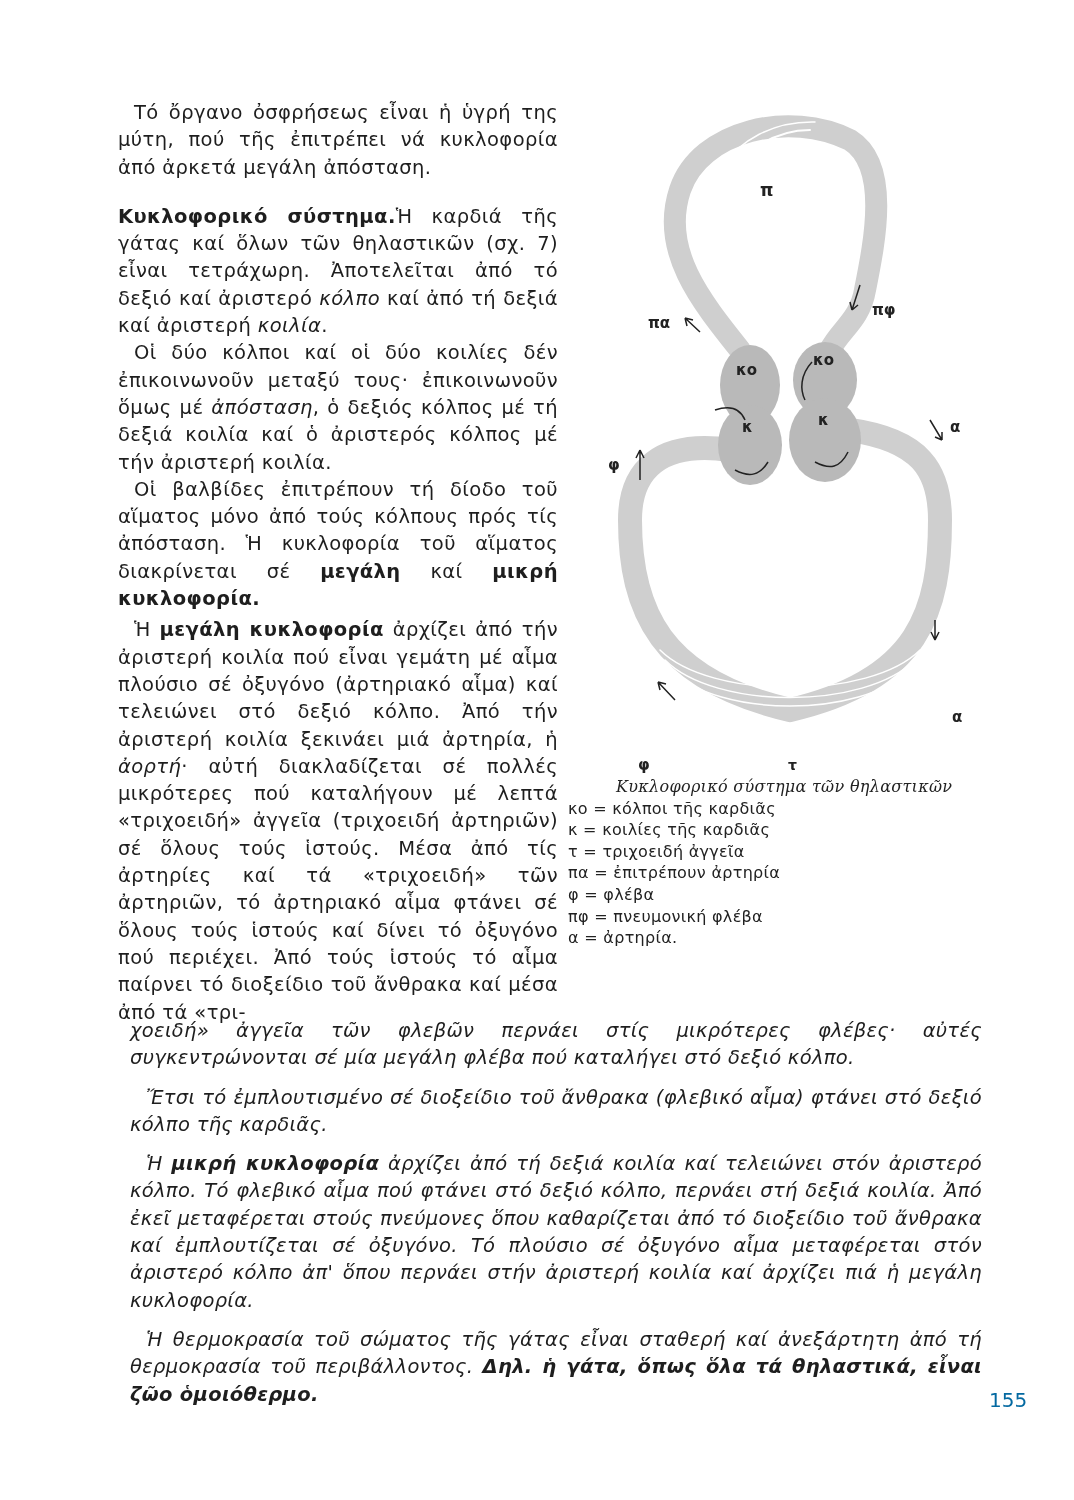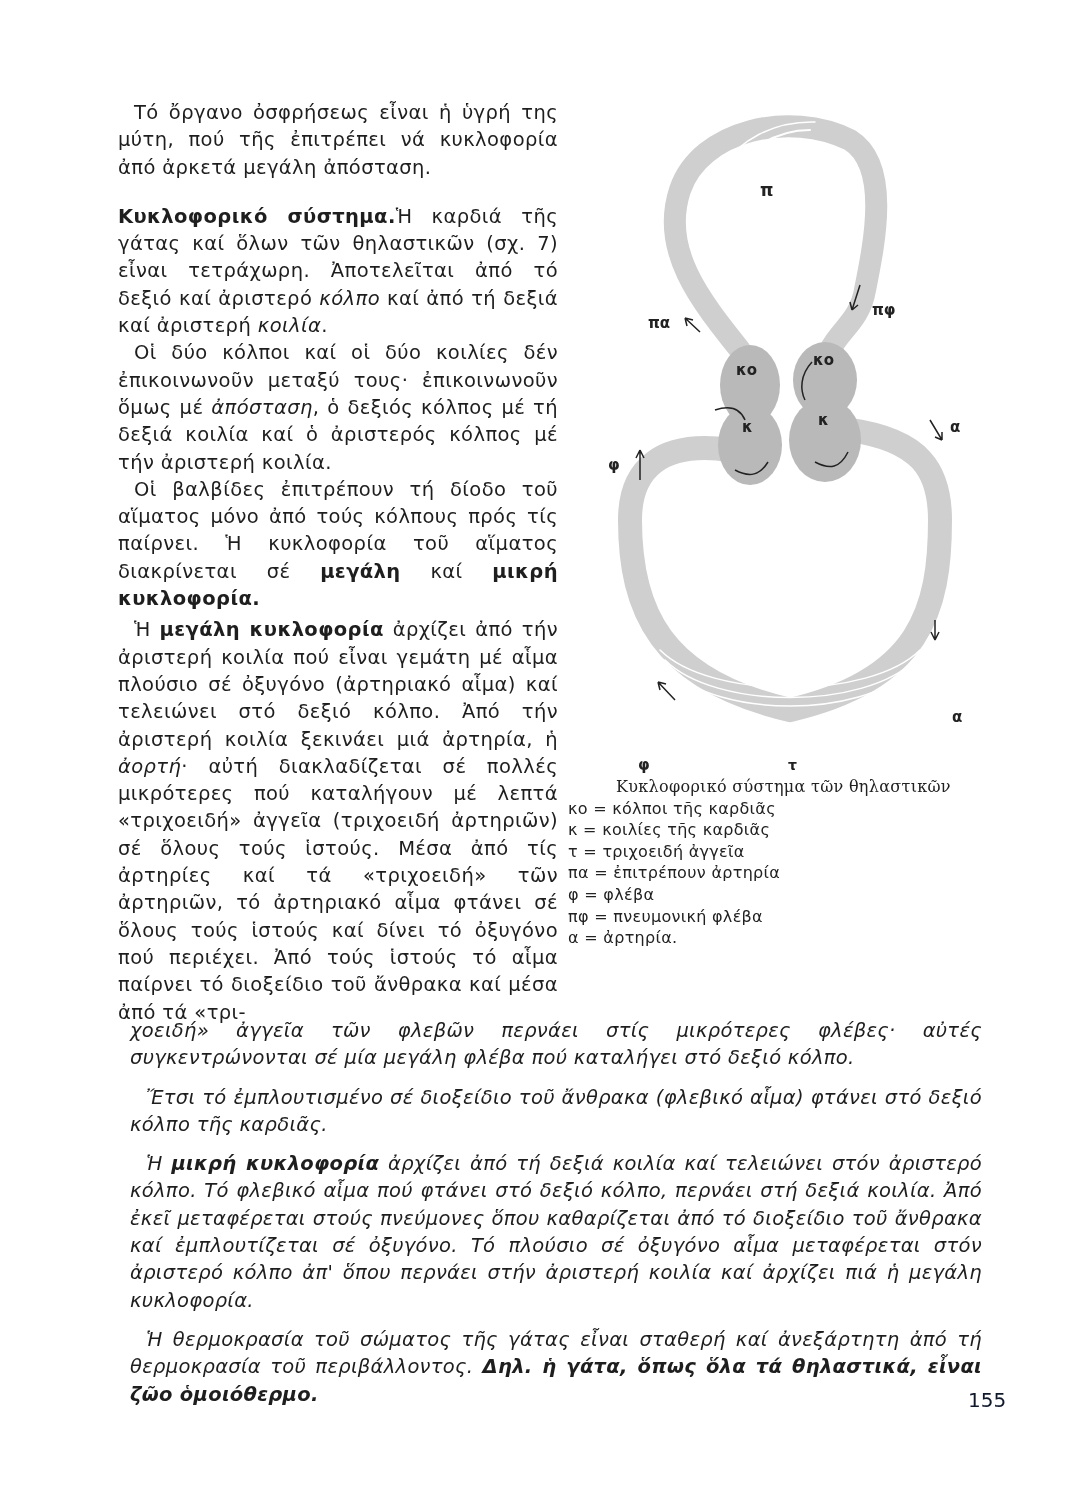--- a/index.html
+++ b/index.html
@@ -10,33 +10,33 @@
   .col .ind{text-indent:16px;}
   .gap{height:22px;}
   .full{position:absolute;left:118px;width:876px;font-size:19.5px;line-height:27.3px;letter-spacing:0.3px;}
   .full p{margin:12px;text-align:justify;font-style:italic;}
   .full .ind{text-indent:16px;}
   b{font-weight:bold;}
   i{font-style:italic;}
   .diagram{position:absolute;left:590px;top:90px;width:400px;height:690px;}
   .lbl{position:absolute;font-weight:bold;font-size:17px;color:#222;}
   .legend{position:absolute;left:566px;top:776px;width:430px;font-size:16px;line-height:21.6px;color:#222;letter-spacing:0.3px;}
-  .legend .cap{font-family:"DejaVu Serif","Liberation Serif",serif;padding-left:50px;font-size:16px;}
+  .legend .cap{font-style:italic;font-family:"DejaVu Serif","Liberation Serif",serif;padding-left:50px;font-size:16px;}
   .legend .row{padding-left:2px;}
-  .pagenum{position:absolute;left:968px;top:1388px;font-size:20px;color:#0f172a;}
+  .pagenum{position:absolute;left:989px;top:1388px;font-size:20px;color:#0369a1;}
 </style>
 </head>
 <body>
 
 <div class="col" style="top:99px;">
   <p class="ind">Τό ὄργανο ὀσφρήσεως εἶναι ἡ ὑγρή της μύτη, πού τῆς ἐπιτρέπει νά κυκλοφορία ἀπό ἀρκετά μεγάλη ἀπόσταση.</p>
   <div class="gap"></div>
   <p><b>Κυκλοφορικό σύστημα.</b><span>Ἡ καρδιά τῆς γάτας καί ὅλων τῶν θηλαστικῶν (σχ. 7) εἶναι τετράχωρη. Ἀποτελεῖται ἀπό τό δεξιό καί ἀριστερό </span><i>κόλπο</i><span> καί ἀπό τή δεξιά καί ἀριστερή </span><i>κοιλία</i><span>.</span></p>
   <p class="ind"><span>Οἱ δύο κόλποι καί οἱ δύο κοιλίες δέν ἐπικοινωνοῦν μεταξύ τους· ἐπικοινωνοῦν ὅμως μέ </span><i>ἀπόσταση</i><span>, ὁ δεξιός κόλπος μέ τή δεξιά κοιλία καί ὁ ἀριστερός κόλπος μέ τήν ἀριστερή κοιλία.</span></p>
-  <p class="ind"><span>Οἱ βαλβίδες ἐπιτρέπουν τή δίοδο τοῦ αἵματος μόνο ἀπό τούς κόλπους πρός τίς παίρνει. Ἡ κυκλοφορία τοῦ αἵματος διακρίνεται σέ </span><b>μεγάλη</b><span> καί </span><b>μικρή κυκλοφορία</b><b>.</b></p>
+  <p class="ind"><span>Οἱ βαλβίδες ἐπιτρέπουν τή δίοδο τοῦ αἵματος μόνο ἀπό τούς κόλπους πρός τίς ἀπόσταση. Ἡ κυκλοφορία τοῦ αἵματος διακρίνεται σέ </span><b>μεγάλη</b><span> καί </span><b>μικρή κυκλοφορία</b><b>.</b></p>
   <p class="ind" style="margin-top:4px;"><span>Ἡ </span><b>μεγάλη κυκλοφορία</b><span> ἀρχίζει ἀπό τήν ἀριστερή κοιλία πού εἶναι γεμάτη μέ αἷμα πλούσιο σέ ὀξυγόνο (ἀρτηριακό αἷμα) καί τελειώνει στό δεξιό κόλπο. Ἀπό τήν ἀριστερή κοιλία ξεκινάει μιά ἀρτηρία, ἡ </span><i>ἀορτή</i><span>· αὐτή διακλαδίζεται σέ πολλές μικρότερες πού καταλήγουν μέ λεπτά «τριχοειδή» ἀγγεῖα (τριχοειδή ἀρτηριῶν) σέ ὅλους τούς ἱστούς. Μέσα ἀπό τίς ἀρτηρίες καί τά «τριχοειδή» τῶν ἀρτηριῶν, τό ἀρτηριακό αἷμα φτάνει σέ ὅλους τούς ἱστούς καί δίνει τό ὀξυγόνο πού περιέχει. Ἀπό τούς ἱστούς τό αἷμα παίρνει τό διοξείδιο τοῦ ἄνθρακα καί μέσα ἀπό τά «τρι-</span></p>
 </div>
 
 <div class="diagram">
   <svg width="400" height="690" viewBox="0 0 400 690">
     <g fill="none" stroke="#cfcfcf" stroke-linecap="round">
 
       <path d="M150 260 C110 210 70 160 90 100 C110 40 200 20 260 50 C300 75 285 150 275 200 C270 230 250 240 240 260" stroke-width="22"></path>
       <path d="M130 180 C100 120 150 40 220 40" stroke="#fff" stroke-width="2"></path>
       <path d="M120 170 C95 110 140 30 225 32" stroke="#fff" stroke-width="1.5"></path>

